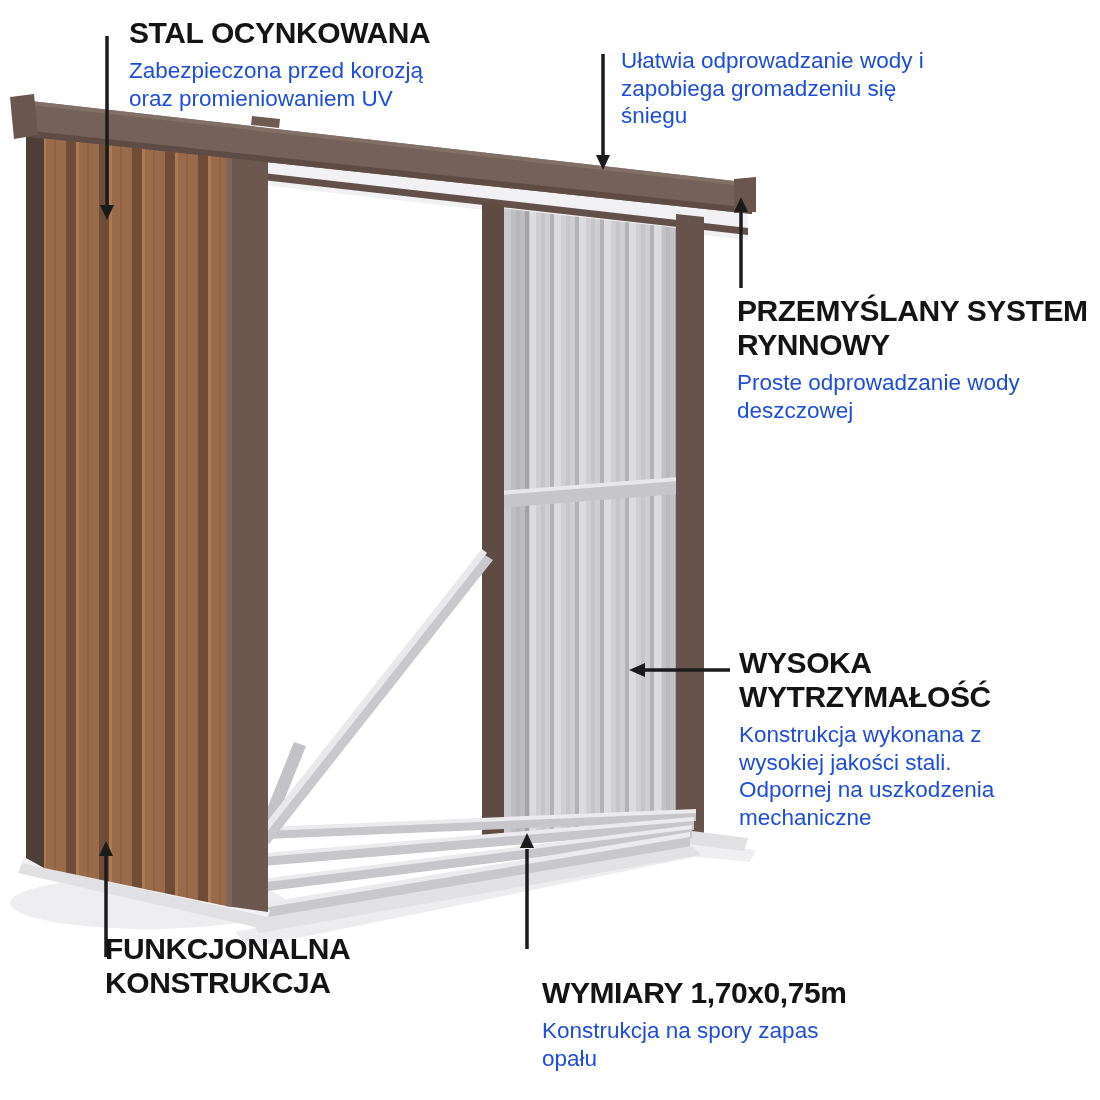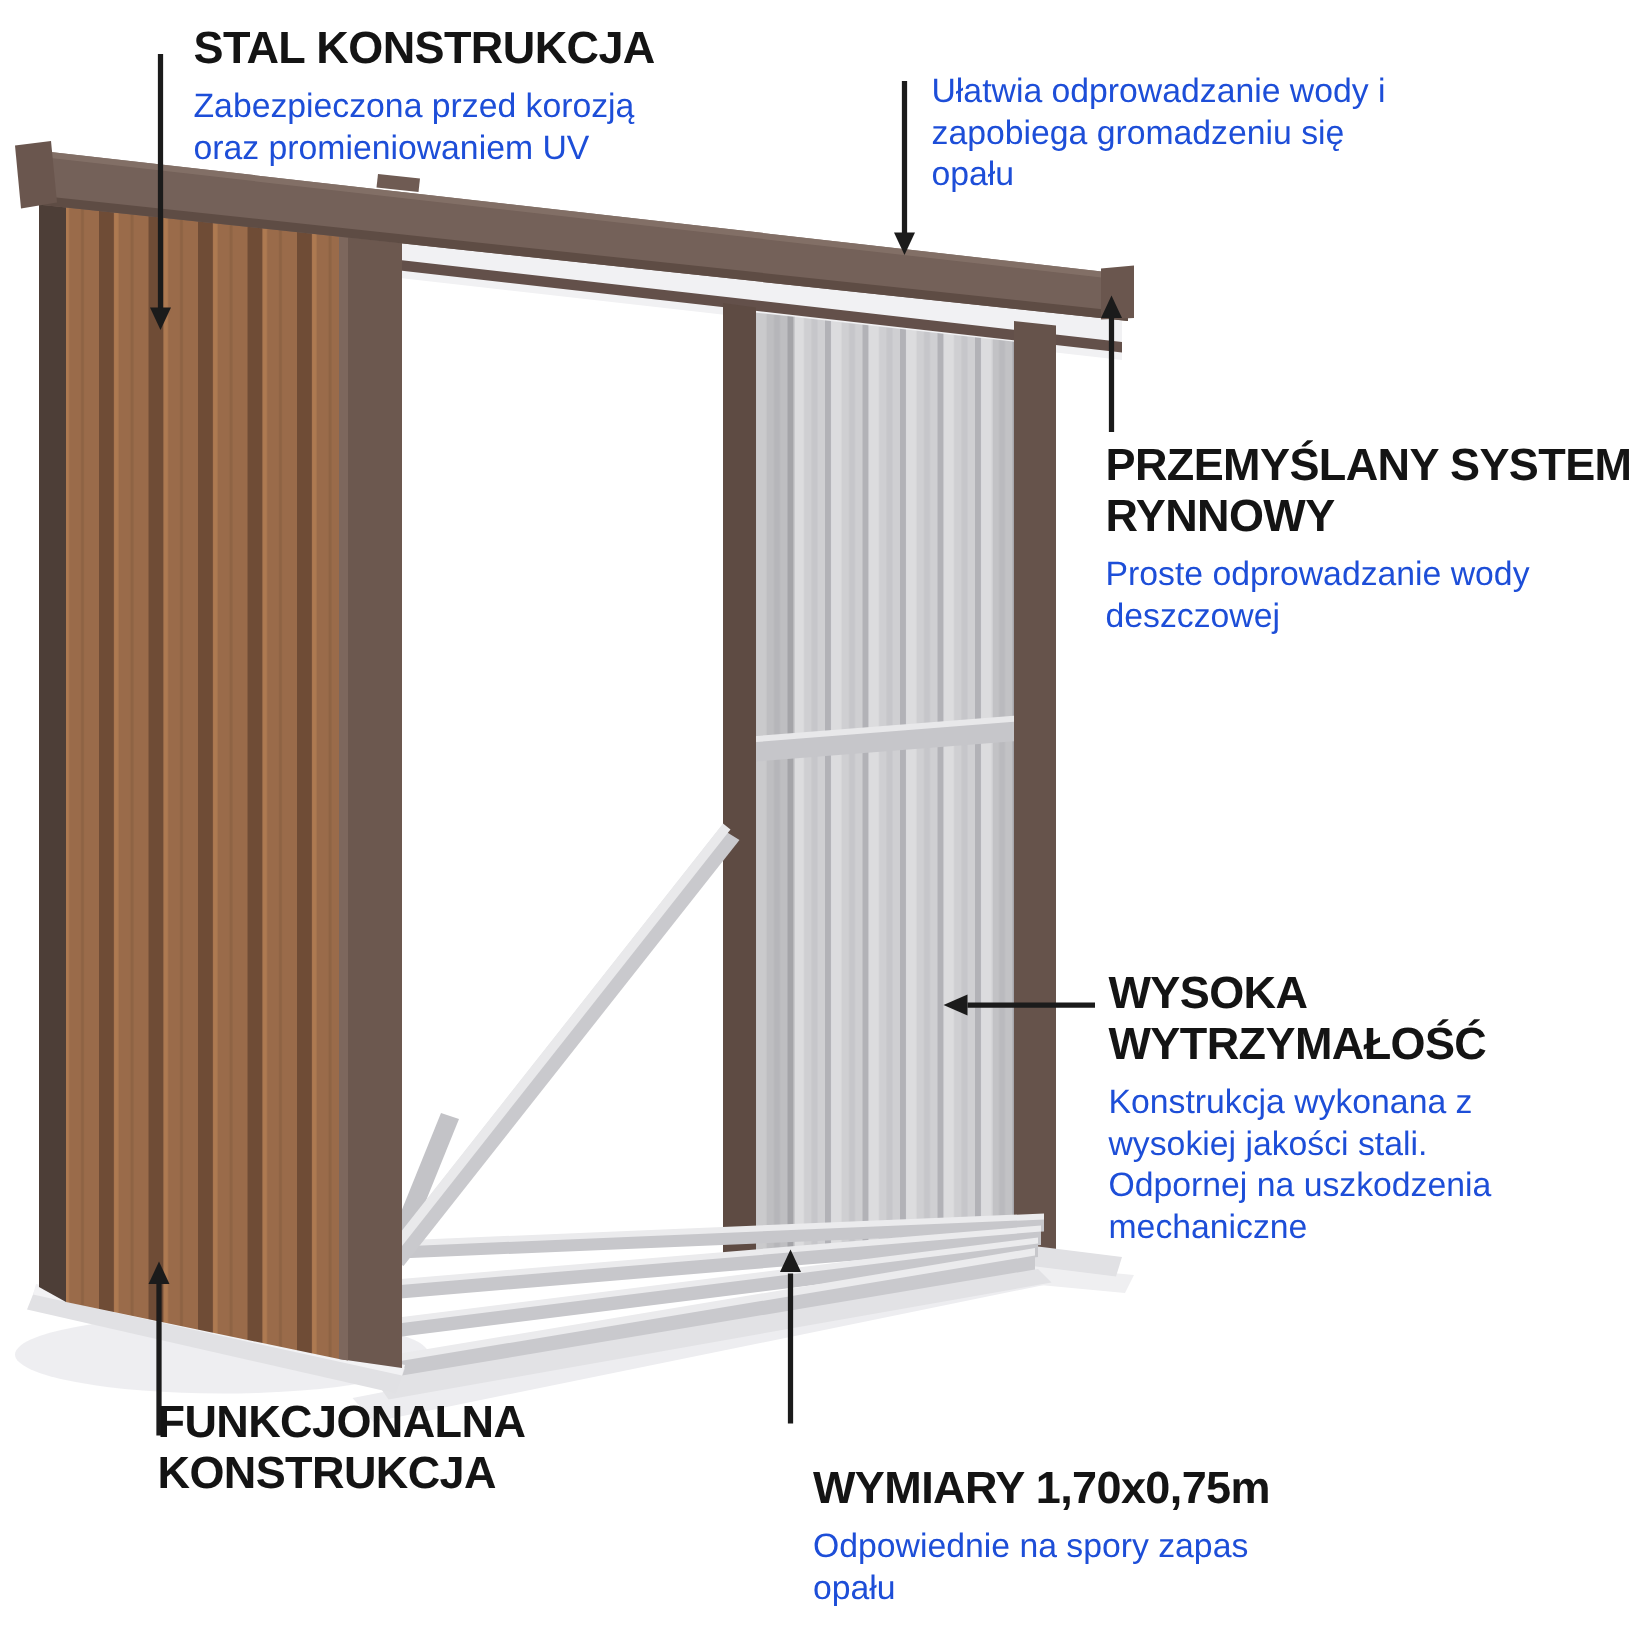--- a/index.html
+++ b/index.html
@@ -150,29 +150,29 @@
         <polygon points="106,841 99,856 113,856" stroke="none"></polygon>
       </g>
       <g>
         <line x1="527" y1="849" x2="527" y2="949"></line>
         <polygon points="527,833 520,848 534,848" stroke="none"></polygon>
       </g>
     </g>
   </svg>
 
   <div class="callout" style="left:129px; top:16px; width:400px;">
-    <h3>STAL KONSTRUKCJA</h3>
+    <h3>STAL OCYNKOWANA</h3>
     <p>Zabezpieczona przed korozją
 oraz promieniowaniem UV</p>
   </div>
 
   <div class="callout" style="left:621px; top:40px; width:420px;">
     <p>Ułatwia odprowadzanie wody i
 zapobiega gromadzeniu się
-opału</p>
+śniegu</p>
   </div>
 
   <div class="callout" style="left:739px; top:646px; width:340px;">
     <h3>WYSOKA
 WYTRZYMAŁOŚĆ</h3>
     <p>Konstrukcja wykonana z
 wysokiej jakości stali.
 Odpornej na uszkodzenia
 mechaniczne</p>
   </div>
@@ -184,17 +184,17 @@
 deszczowej</p>
   </div>
 
   <div class="callout" style="left:105px; top:932px; width:340px;">
     <h3>FUNKCJONALNA
 KONSTRUKCJA</h3>
   </div>
 
   <div class="callout" style="left:542px; top:976px; width:440px;">
     <h3>WYMIARY 1,70x0,75m</h3>
-    <p>Odpowiednie na spory zapas
+    <p>Konstrukcja na spory zapas
 opału</p>
   </div>
 
 </div>
 
 </body></html>

